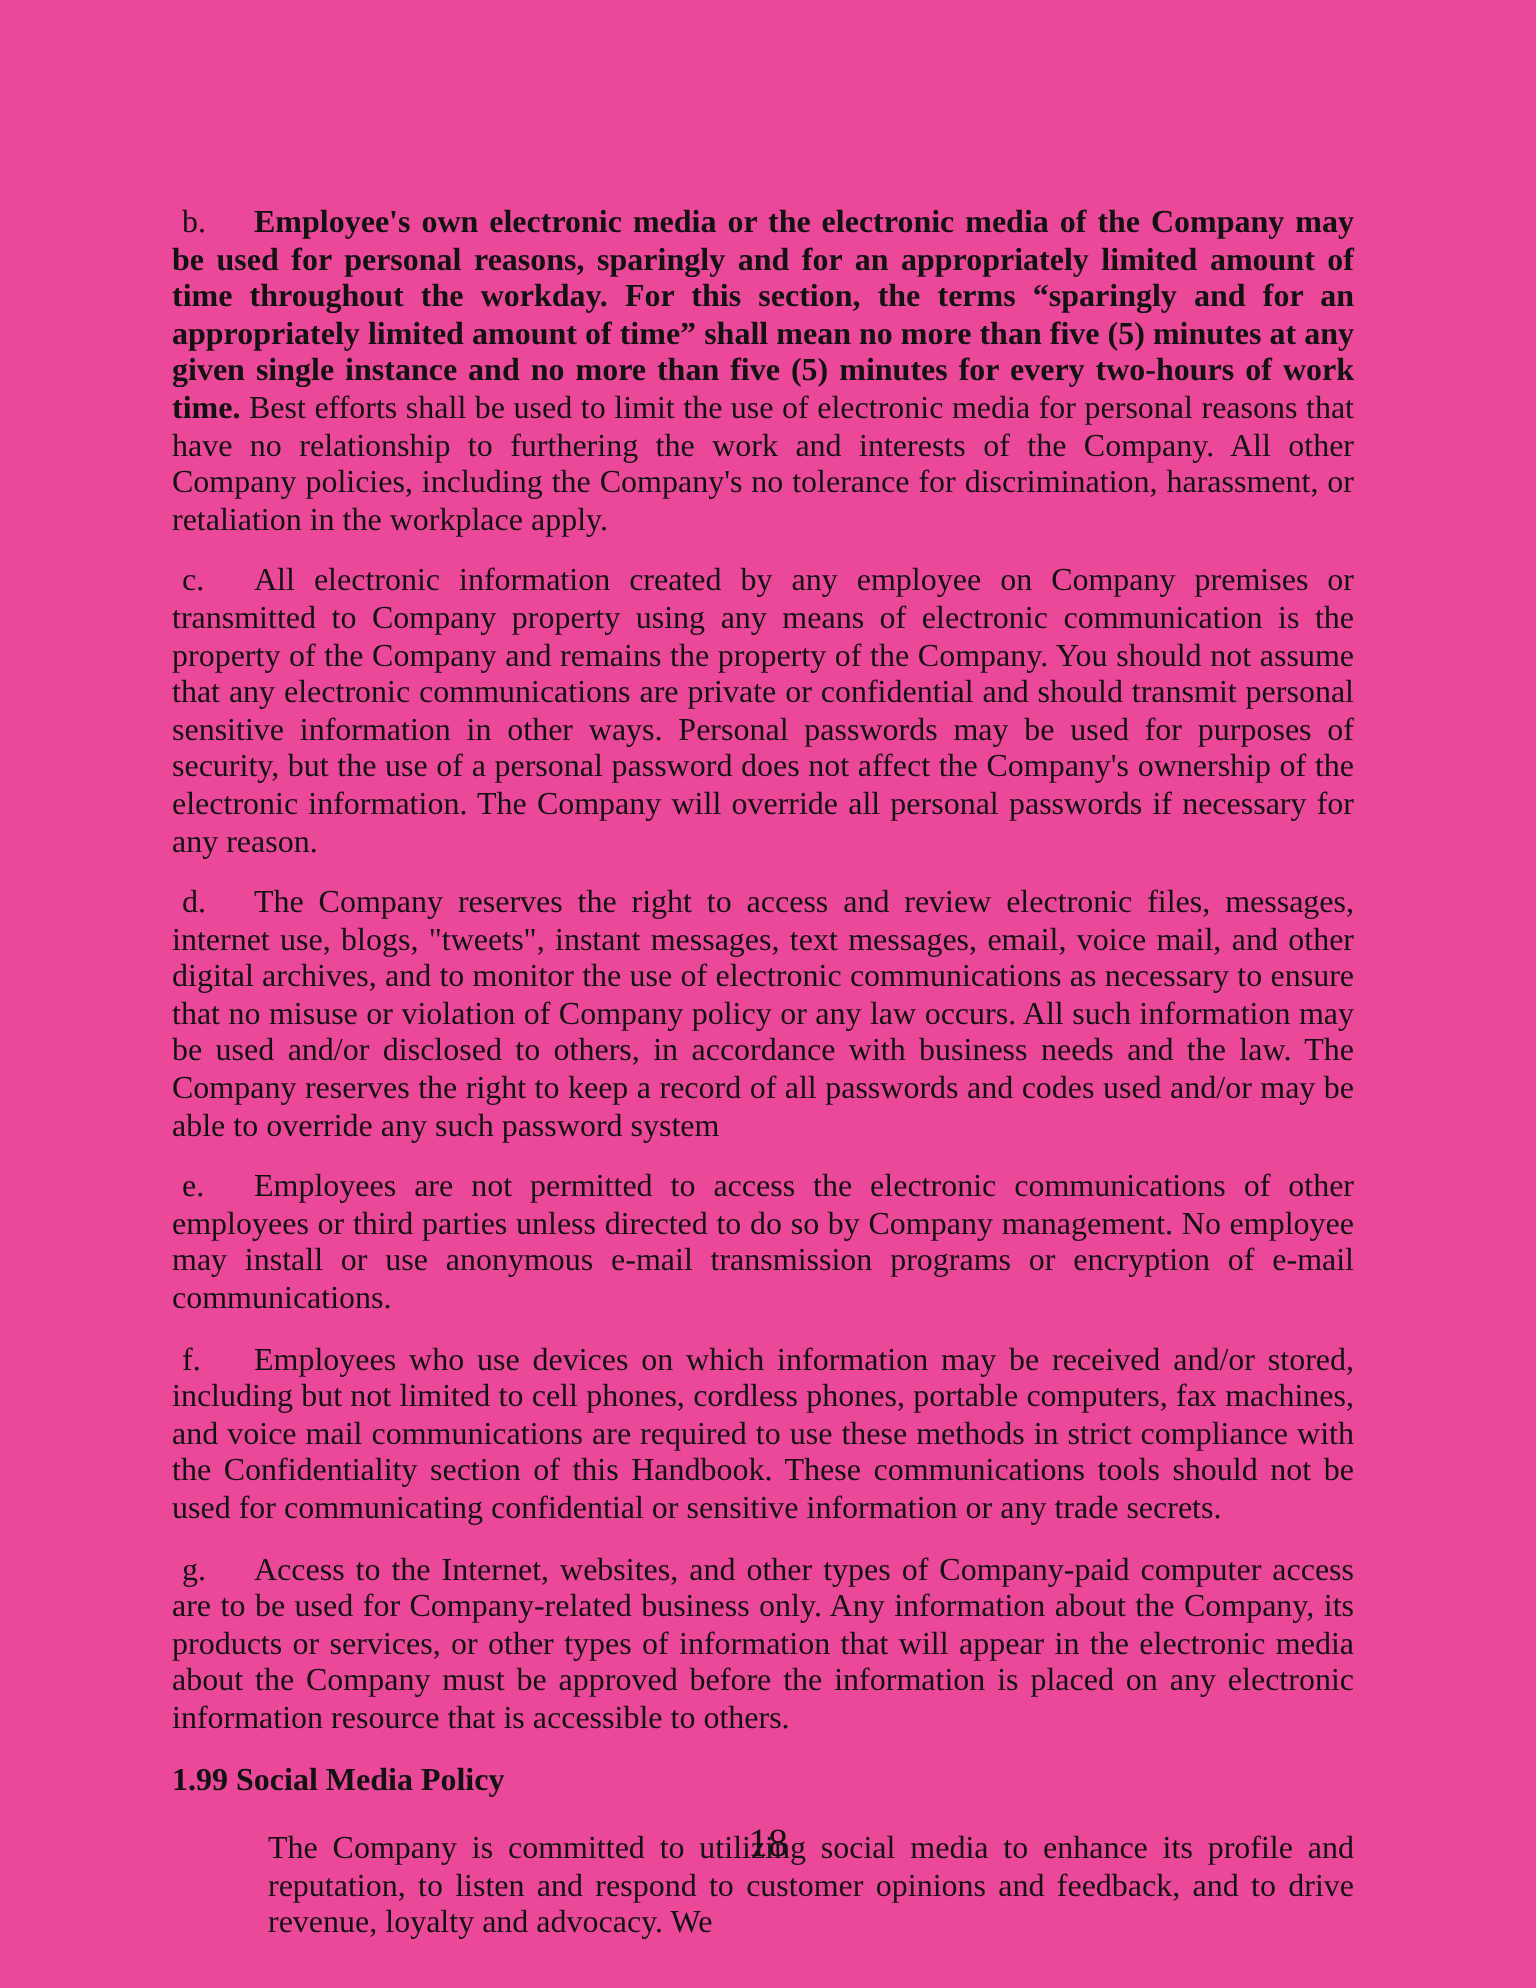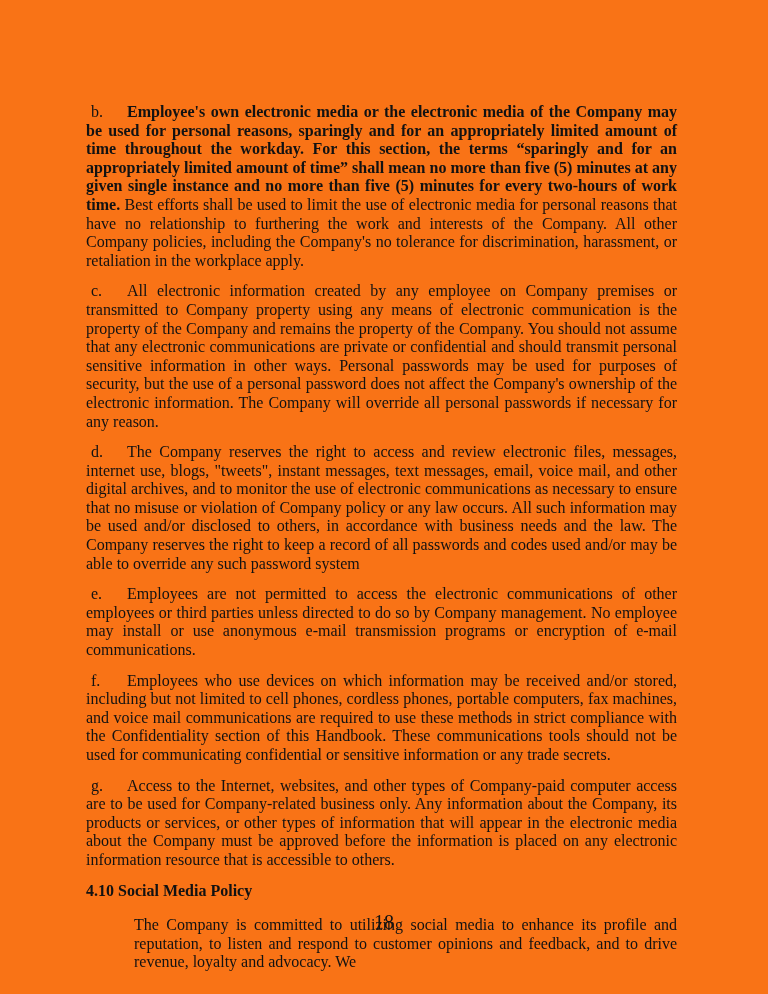--- a/index.html
+++ b/index.html
@@ -4,21 +4,21 @@
 <style>
   html, body {
     margin: 0;
     padding: 0;
     background: #ffffff;
   }
   .page {
     position: relative;
     width: 768px;
     height: 994px;
-    background: #f97316;
+    background: #ec4899;
     overflow: hidden;
     font-family: "Liberation Serif", "DejaVu Serif", serif;
     color: #121212;
   }
   .content {
     position: absolute;
     left: 86px;
     top: 103px;
     width: 591px;
     font-size: 16px;
@@ -66,20 +66,20 @@
     <p class="para"><span class="plabel">c.</span><span>All electronic information created by any employee on Company premises or transmitted to Company property using any means of electronic communication is the property of the Company and remains the property of the Company. You should not assume that any electronic communications are private or confidential and should transmit personal sensitive information in other ways. Personal passwords may be used for purposes of security, but the use of a personal password does not affect the Company's ownership of the electronic information. The Company will override all personal passwords if necessary for any reason.</span></p>
 
     <p class="para"><span class="plabel">d.</span><span>The Company reserves the right to access and review electronic files, messages, internet use, blogs, "tweets", instant messages, text messages, email, voice mail, and other digital archives, and to monitor the use of electronic communications as necessary to ensure that no misuse or violation of Company policy or any law occurs. All such information may be used and/or disclosed to others, in accordance with business needs and the law. The Company reserves the right to keep a record of all passwords and codes used and/or may be able to override any such password system</span></p>
 
     <p class="para"><span class="plabel">e.</span><span>Employees are not permitted to access the electronic communications of other employees or third parties unless directed to do so by Company management. No employee may install or use anonymous e-mail transmission programs or encryption of e-mail communications.</span></p>
 
     <p class="para"><span class="plabel">f.</span><span>Employees who use devices on which information may be received and/or stored, including but not limited to cell phones, cordless phones, portable computers, fax machines, and voice mail communications are required to use these methods in strict compliance with the Confidentiality section of this Handbook. These communications tools should not be used for communicating confidential or sensitive information or any trade secrets.</span></p>
 
     <p class="para"><span class="plabel">g.</span><span>Access to the Internet, websites, and other types of Company-paid computer access are to be used for Company-related business only. Any information about the Company, its products or services, or other types of information that will appear in the electronic media about the Company must be approved before the information is placed on any electronic information resource that is accessible to others.</span></p>
 
-    <h2 class="heading">4.10 Social Media Policy</h2>
+    <h2 class="heading">1.99 Social Media Policy</h2>
 
     <p class="para intro">The Company is committed to utilizing social media to enhance its profile and reputation, to listen and respond to customer opinions and feedback, and to drive revenue, loyalty and advocacy. We</p>
 
   </div>
 
   <div class="page-number">18</div>
 </div>
 
 </body></html>

